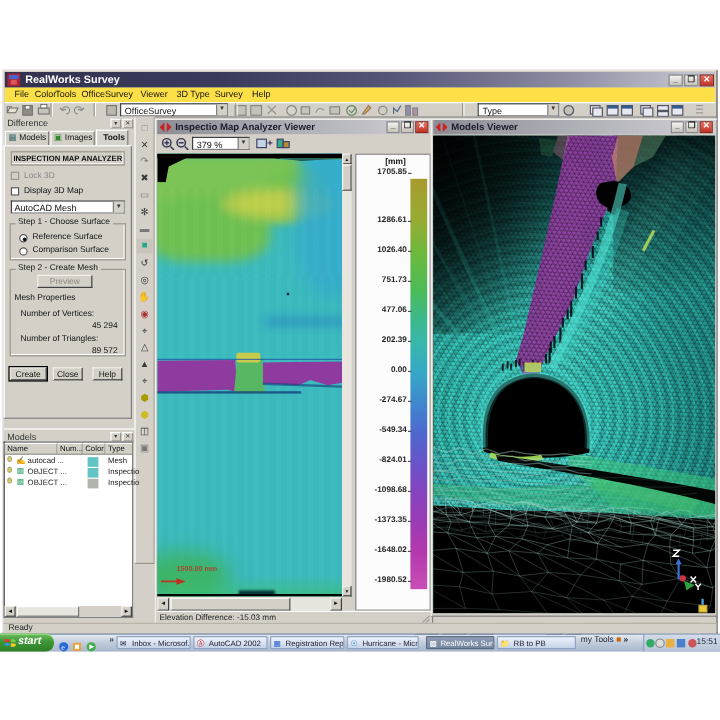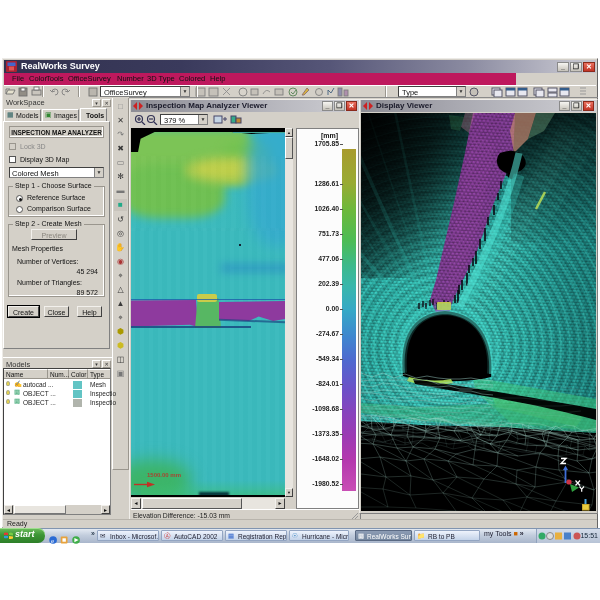--- a/index.html
+++ b/index.html
@@ -7,21 +7,21 @@
 .abs { position:absolute; }
 #page { position:relative; width:600px; height:600px; background:#fff; }
 #appwin { left:2px; top:58px; width:596px; height:470px; background:#d4d0c8;
   border-top:1px solid #eceae6; border-left:1px solid #eceae6; border-right:1px solid #666; border-bottom:1px solid #666; }
 #titlebar { left:4px; top:60px; width:592px; height:13px;
   background:linear-gradient(90deg,#32324f 0%,#3a3a5c 30%,#565678 55%,#8a8aa0 78%,#c2c2cc 96%); }
 .ttxt { left:21px; top:61px; color:#fff; font-size:9px; font-weight:bold; }
 .capbtns { top:62px; height:10px; display:flex; gap:1px; }
 .capbtn { width:12px; height:10px; background:linear-gradient(#f6f5f2,#c6c2b9); border:1px solid #8a8a8a; font-size:7px; line-height:8px; text-align:center; color:#222; font-weight:bold; }
 .capbtn.close { background:linear-gradient(#ea7060,#c23325); color:#fff; border-color:#8a2a1c; }
-#menubar { left:4px; top:73px; width:512px; height:12px; background:#be185d; font-size:7.5px; color:#111; }
+#menubar { left:4px; top:73px; width:592px; height:12px; background:#fde047; font-size:7.5px; color:#111; }
 #menubar span { position:absolute; top:1px; }
 #toolbar { left:4px; top:85px; width:592px; height:13px; background:#d4d0c8; border-top:1px solid #fff; }
 .combo { background:#fff; border:1px solid #808080; border-top-color:#404040; border-left-color:#404040; font-size:7.5px; color:#111; }
 .combo .arr { position:absolute; right:0; top:0; bottom:0; width:9px; background:#d4d0c8; border-left:1px solid #808080; text-align:center; font-size:5px; line-height:9px; color:#333; }
 .tsep { width:2px; height:11px; border-left:1px solid #9a968e; border-right:1px solid #fff; }
 #vbar { left:112px; top:98px; width:17px; height:372px; background:#d4d0c8; border-left:1px solid #fff; border-right:1px solid #9a968e; border-bottom:1px solid #9a968e; }
 .vico { left:114px; width:13px; height:12px; font-size:8px; line-height:12px; text-align:center; color:#3a3a3a; }
 #wscap { left:3px; top:98px; width:109px; height:10px; background:#d4d0c8; font-size:7.5px; color:#333; }
 .minibtn { width:9px; height:8px; background:#d4d0c8; border:1px solid #9a968e; border-top-color:#fff; border-left-color:#fff; font-size:5px; line-height:6px; text-align:center; color:#333; }
 .tab { top:109px; height:12px; background:#d4d0c8; border:1px solid #808080; border-bottom:none; border-top-color:#fff; border-left-color:#fff; font-size:7px; color:#111; }
@@ -58,23 +58,23 @@
   <div class="abs capbtns" style="right:5px;">
       <div class="capbtn">_</div>
       <div class="capbtn">❐</div>
       <div class="capbtn close">✕</div>
     </div>
   <div id="menubar" class="abs">
     <span style="left:8px;">File</span>
       <span style="left:25px;">Color</span>
       <span style="left:42px;">Tools</span>
     <span style="left:64px;">OfficeSurvey</span>
-      <span style="left:113px;">Number</span>
+      <span style="left:113px;">Viewer</span>
       <span style="left:143px;">3D Type</span>
-    <span style="left:175px;">Colored</span>
+    <span style="left:175px;">Survey</span>
       <span style="left:206px;">Help</span>
   </div>
   <div id="toolbar" class="abs"></div>
   <svg class="abs" style="left:5px;top:86px;width:390px;height:12px;" viewBox="0 0 390 12">
     <g stroke="#666" stroke-width="0.9" fill="none" opacity="0.9">
       <path d="M1,8 L3,4 H10 L8,8 Z M1,8 V3 H5" fill="#e8e4d0"></path>
       <rect x="14" y="2" width="8" height="8" fill="#8a867e"></rect>
         <rect x="16" y="2" width="4" height="3" fill="#fff"></rect>
       <rect x="27" y="4" width="9" height="5" fill="#c8c4bc"></rect>
         <rect x="29" y="1" width="5" height="3" fill="#fff"></rect>
@@ -162,21 +162,21 @@
     <div class="sbtn" style="width:20px;height:10px;font-size:6px;">□</div>
     <div class="sbtn" style="width:20px;height:10px;font-size:6px;">⊞</div>
     <div class="sbtn" style="width:20px;height:10px;font-size:6px;">⊟</div>
   </div>
   <div class="abs" style="left:455px;top:519px;width:30px;height:10px;display:flex;gap:3px;">
     <div class="sbtn" style="width:13px;height:10px;font-size:6px;color:#363;">⤿</div>
     <div class="sbtn" style="width:13px;height:10px;font-size:6px;color:#363;">⤾</div>
   </div>
   <div class="abs" style="left:527px;top:519px;width:56px;height:10px;border:1px solid;border-color:#999 #fff #fff #999;font-size:6.5px;color:#333;padding:1px 0 0 4px;">NUM</div>
   <div id="wscap" class="abs">
-      <span style="position:absolute;left:3px;top:0;">WorkSpace</span>
+      <span style="position:absolute;left:3px;top:0;">Difference</span>
     <div class="minibtn abs" style="left:89px;top:1px;">▾</div>
       <div class="minibtn abs" style="left:99px;top:1px;">✕</div>
   </div>
   <div class="tab abs" style="left:4px;width:37px;">
       <span style="position:absolute;left:2px;top:1px;color:#366;">▦</span>
       <span style="position:absolute;left:11px;top:2px;">Models</span>
     </div>
   <div class="tab abs" style="left:42px;width:37px;">
       <span style="position:absolute;left:2px;top:1px;color:#383;">▣</span>
       <span style="position:absolute;left:11px;top:2px;">Images</span>
@@ -185,21 +185,21 @@
       <span style="position:absolute;left:5px;top:3px;font-weight:bold;">Tools</span>
     </div>
   <div id="toolpane" class="abs"></div>
 
   <div class="abs" style="left:9px;top:126px;width:95px;height:12px;border:1px solid #9a968e;box-shadow:-1px -1px 0 #fff inset;text-align:center;font-size:6.4px;font-weight:bold;color:#111;padding-top:2px;white-space:nowrap;">INSPECTION MAP ANALYZER</div>
   <div class="abs" style="left:9px;top:143px;width:7px;height:7px;background:#d4d0c8;border:1px solid #9a968e;"></div>
   <div class="abs smg" style="left:20px;top:143px;">Lock 3D</div>
   <div class="abs" style="left:9px;top:156px;width:7px;height:7px;background:#fff;border:1px solid #555;"></div>
   <div class="abs sm" style="left:20px;top:156px;">Display 3D Map</div>
   <div class="abs combo" style="left:9px;top:167px;width:95px;height:11px;">
-      <span style="position:absolute;left:2px;top:1px;">Colored Mesh</span>
+      <span style="position:absolute;left:2px;top:1px;">AutoCAD Mesh</span>
       <span class="arr">▼</span>
     </div>
   <div class="abs gbox" style="left:8px;top:186px;width:97px;height:31px;"></div>
   <div class="abs sm" style="left:13px;top:182px;background:#d4d0c8;padding:0 2px;">Step 1 - Choose Surface</div>
   <div class="abs" style="left:16px;top:195px;width:7px;height:7px;border-radius:50%;background:#fff;border:1px solid #555;"></div>
   <div class="abs" style="left:18.5px;top:197.5px;width:3px;height:3px;border-radius:50%;background:#111;"></div>
   <div class="abs sm" style="left:27px;top:194px;">Reference Surface</div>
   <div class="abs" style="left:16px;top:206px;width:7px;height:7px;border-radius:50%;background:#fff;border:1px solid #555;"></div>
   <div class="abs sm" style="left:27px;top:205px;">Comparison Surface</div>
   <div class="abs gbox" style="left:8px;top:224px;width:97px;height:73px;"></div>
@@ -251,21 +251,21 @@
       <div class="abs" style="left:10px;top:0;width:52px;height:9px;background:#e8e5df;border:1px solid;border-color:#fff #777 #777 #fff;"></div>
     </div>
   </div>
   <div class="abs" style="left:129px;top:97px;width:469px;height:1px;background:#8a8a8a;"></div>
   <div id="inswin" class="abs viewerwin" style="left:129px;top:99px;width:232px;height:421px;"></div>
   <div class="abs vtitle" style="left:131px;top:100px;width:228px;">
     <svg class="abs" style="left:2px;top:2px;width:10px;height:8px;" viewBox="0 0 10 8">
         <path d="M0,4 L4,0 V8 Z" fill="#c22"></path>
         <path d="M10,4 L6,0 V8 Z" fill="#c22"></path>
       </svg>
-    <span class="vtxt" style="position:absolute;left:15px;top:1px;">Inspection Map Analyzer Viewer</span>
+    <span class="vtxt" style="position:absolute;left:15px;top:1px;">Inspectio Map Analyzer Viewer</span>
     <div class="abs" style="right:2px;top:1px;height:10px;display:flex;gap:1px;">
       <div class="capbtn" style="width:11px;">_</div>
         <div class="capbtn" style="width:11px;">❐</div>
         <div class="capbtn close" style="width:11px;">✕</div>
     </div>
   </div>
   <div class="abs" style="left:131px;top:112px;width:228px;height:16px;background:#d4d0c8;">
     <svg class="abs" style="left:3px;top:2px;width:24px;height:11px;" viewBox="0 0 24 11">
       <g fill="none" stroke="#335" stroke-width="1.2">
           <circle cx="5" cy="5" r="3.5"></circle>
@@ -380,21 +380,21 @@
     <svg class="abs" style="right:1px;top:3px;width:8px;height:8px;" viewBox="0 0 8 8">
         <path d="M8,0 L0,8 M8,3 L3,8 M8,6 L6,8" stroke="#999" stroke-width="1"></path>
       </svg>
   </div>
   <div id="secwin" class="abs viewerwin" style="left:359px;top:99px;width:239px;height:415px;"></div>
   <div class="abs vtitle" style="left:361px;top:100px;width:235px;">
     <svg class="abs" style="left:2px;top:2px;width:10px;height:8px;" viewBox="0 0 10 8">
         <path d="M0,4 L4,0 V8 Z" fill="#c22"></path>
         <path d="M10,4 L6,0 V8 Z" fill="#c22"></path>
       </svg>
-    <span class="vtxt" style="position:absolute;left:15px;top:1px;">Display Viewer</span>
+    <span class="vtxt" style="position:absolute;left:15px;top:1px;">Models Viewer</span>
     <div class="abs" style="right:2px;top:1px;height:10px;display:flex;gap:1px;">
       <div class="capbtn" style="width:11px;">_</div>
         <div class="capbtn" style="width:11px;">❐</div>
         <div class="capbtn close" style="width:11px;">✕</div>
     </div>
   </div>
   <div id="secsvg">
       <svg class="abs" style="left:361px;top:113px;width:235px;height:398px;" viewBox="0 0 235 398">
 <defs>
 <radialGradient id="fg" cx="0.358" cy="0.59" r="1.08">

